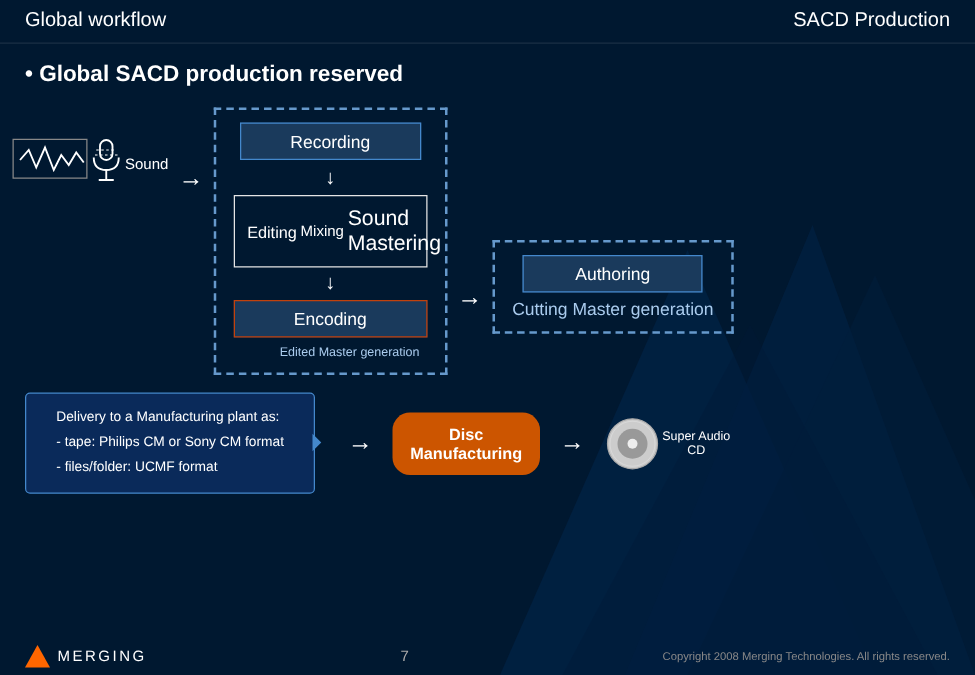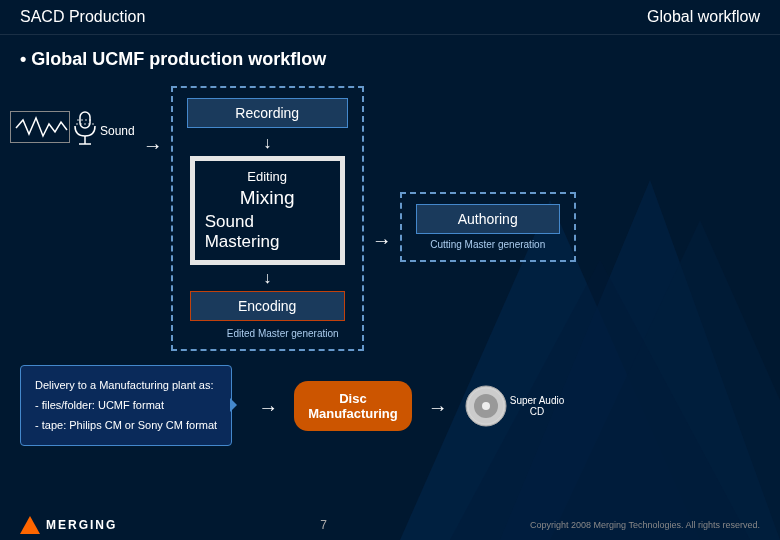--- a/index.html
+++ b/index.html
@@ -72,25 +72,25 @@
 <svg class="bg-mountains" viewBox="0 0 780 540" xmlns="http://www.w3.org/2000/svg">
   <polygon points="400,540 550,200 700,540" fill="rgba(0,40,80,0.5)"></polygon>
   <polygon points="500,540 650,180 780,540" fill="rgba(0,35,70,0.6)"></polygon>
   <polygon points="550,540 700,220 780,400 780,540" fill="rgba(0,30,60,0.5)"></polygon>
   <polygon points="450,540 600,260 750,540" fill="rgba(0,25,55,0.4)"></polygon>
 </svg>
 
 <div class="content">
 
   <div class="header">
+    <span>Global workflow</span>
     <span>SACD Production</span>
-    <span>Global workflow</span>
   </div>
 
-  <div class="main-title">• Global UCMF production workflow</div>
+  <div class="main-title">• Global SACD production reserved</div>
 
   <div style="display:flex; flex-direction:row; padding: 0 20px 0 10px; gap: 8px; align-items:flex-start; margin-top:4px;">
 
     <div style="display:flex; flex-direction:row; align-items:center; margin-top:28px; min-width:70px;">
 
       <svg width="60" height="32" style="border:1px solid #888; background:#001830; margin-bottom:4px;">
         <polyline points="5,16 12,8 18,22 25,6 32,24 38,12 44,20 50,10 56,18" fill="none" stroke="white" stroke-width="1.5"></polyline>
       </svg>
 
       <svg width="30" height="38" viewBox="0 0 30 38">
@@ -101,60 +101,60 @@
         <line x1="7" y1="10" x2="23" y2="10" stroke="white" stroke-width="0.8" stroke-dasharray="2,2"></line>
         <line x1="6" y1="14" x2="24" y2="14" stroke="white" stroke-width="0.8" stroke-dasharray="2,2"></line>
       </svg>
       <span style="font-size:12px; margin-top:4px;">Sound</span>
     </div>
 
     <div style="margin-top:50px; font-size:20px; color:white;">→</div>
 
     <div style="border:2px dashed #6699cc; padding:10px 14px; display:flex; flex-direction:column; align-items:center; gap:0; margin-top:4px;">
 
-      <div style="background:#1a3a5c; border:1px solid #4488cc; padding:6px 24px; font-size:14px; color:white; text-align:center; width:161px; margin-bottom:6px;">
+      <div style="background:#1a3a5c; border:1px solid #4488cc; padding:6px 24px; font-size:14px; color:white; text-align:center; width:145px; margin-bottom:6px;">
         <span>Recording</span>
       </div>
 
       <div style="color:white; font-size:16px; text-align:center;">↓</div>
 
-      <div style="border:5px solid #e5e5e5; padding:8px 10px; display:flex; flex-direction:column; align-items:center; width:155px; margin:4px 0; gap:3px;">
+      <div style="border:1px solid #e5e5e5; padding:8px 10px; display:flex; flex-direction:row; align-items:center; width:155px; margin:4px 0; gap:3px;">
         <span style="font-size:13px;">Editing</span>
-        <span style="font-size:19px;">Mixing</span>
+        <span style="font-size:12px;">Mixing</span>
         <span style="font-size:17px;">Sound Mastering</span>
       </div>
 
       <div style="color:white; font-size:16px; text-align:center;">↓</div>
 
       <div style="background:#1a3a5c; border:1px solid #c2410c; padding:6px 24px; font-size:14px; color:white; text-align:center; width:155px; margin:4px 0;">
         <span>Encoding</span>
       </div>
 
       <div style="font-size:10px; color:#aaccee; text-align:center; margin-top:3px;padding-left:31px;">Edited Master generation</div>
     </div>
 
     <div style="margin-top:145px; font-size:20px; color:white;">→</div>
 
     <div style="border:2px dashed #6699cc; padding:10px 14px; display:flex; flex-direction:column; align-items:center; margin-top:110px;">
 
       <div style="background:#1a3a5c; border:1px solid #4488cc; padding:6px 20px; font-size:14px; color:white; text-align:center; width:144px;">
         <span>Authoring</span>
       </div>
 
-      <div style="font-size:10px; color:#aaccee; text-align:left; margin-top:5px;">Cutting Master generation</div>
+      <div style="font-size:14px; color:#aaccee; text-align:left; margin-top:5px;">Cutting Master generation</div>
     </div>
 
   </div>
 
   <div style="display:flex; flex-direction:row; align-items:center; padding: 10px 20px; gap: 16px; margin-top:4px;">
 
-    <div style="background:#0a2a5a; border:1px solid #4488cc; border-radius:4px; padding:10px 14px; font-size:11px; color:white; line-height:1.8; position:relative;">
+    <div style="background:#0a2a5a; border:1px solid #4488cc; border-radius:4px; padding:10px 24px; font-size:11px; color:white; line-height:1.8; position:relative;">
       <div>Delivery to a Manufacturing plant as:</div>
+      <div>- tape: Philips CM or Sony CM format</div>
       <div>- files/folder: UCMF format</div>
-      <div>- tape: Philips CM or Sony CM format</div>
 
       <div style="position:absolute; right:-13px; top:40%; border:7px solid transparent; border-left-color:#4488cc;"></div>
     </div>
 
     <div style="font-size:20px; color:white; margin-left:10px;">→</div>
 
     <div style="background:#cc5500; padding:10px 14px; font-size:13px; font-weight:bold; color:white; text-align:center; border-radius:14px;">
       <div>Disc</div>
       <div>Manufacturing</div>
     </div>
@@ -173,21 +173,21 @@
         <span>Super Audio</span><br>
         <span>CD</span>
       </span>
     </div>
 
   </div>
 
   <div class="footer">
     <div class="footer-logo">
       <div style="width:0; height:0; border-left:10px solid transparent; border-right:10px solid transparent; border-bottom:18px solid #ff6600;"></div>
-      <span style="font-size:12px; font-weight:bold; color:white; letter-spacing:2px;">
+      <span style="font-size:12px; font-weight:normal; color:white; letter-spacing:2px;">
         <span>MERGING</span>
       </span>
     </div>
     <span style="font-size:12px; color:#aaaaaa;">7</span>
     <span style="font-size:9px; color:#888888;">Copyright 2008 Merging Technologies. All rights reserved.</span>
   </div>
 
 </div>
 
 </body></html>

